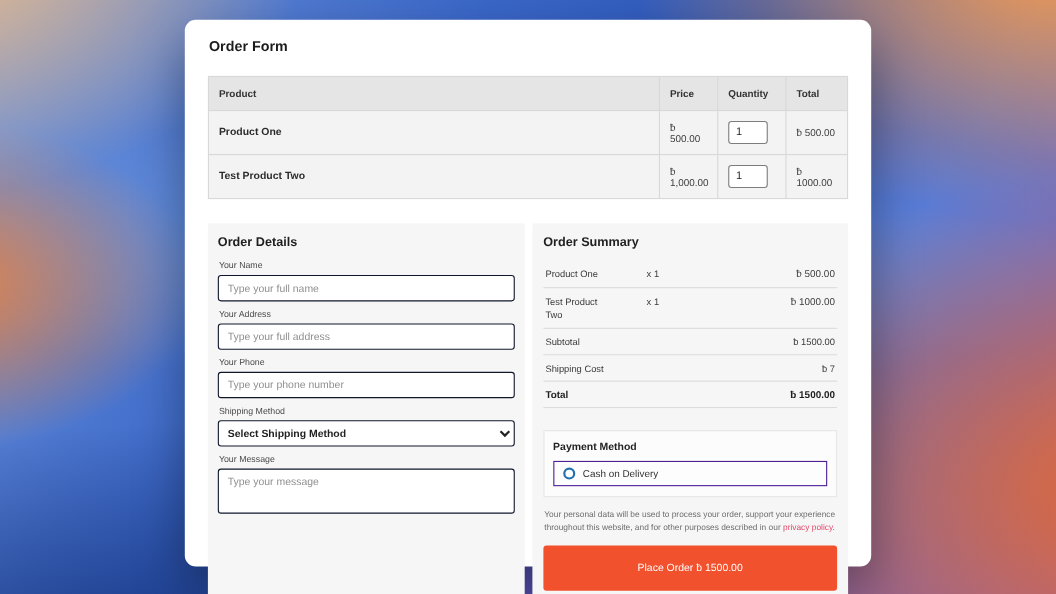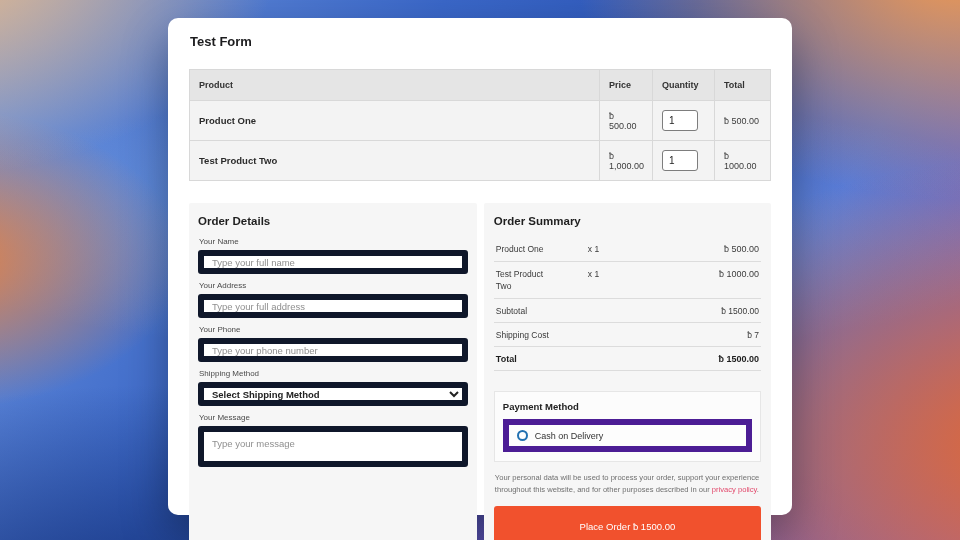--- a/index.html
+++ b/index.html
@@ -47,57 +47,57 @@
 
   
   .panels { display:flex; gap:7px; margin-top:22px; align-items:stretch; }
   .panel { background:#f6f6f6; border-radius:2px; padding:12px 9px 12px 9px; min-height:298px; }
   .panel-details { flex:1.01; }
   .panel-summary { flex:1; padding:12px 10px; }
   .panel-title { font-size:11.5px; font-weight:bold; color:#1f1f1f; margin-bottom:10px; }
 
   .field-label { font-size:8px; color:#4a4a4a; margin:7px 0 4px 1px; }
   .text-input, .msg-textarea, .ship-select {
-    width:100%; border:6px solid #0f172a; border-radius:3px; background:#fff;
+    width:100%; border:1px solid #0f172a; border-radius:3px; background:#fff;
     font-family:inherit; font-size:9.5px; color:#333;
   }
   .text-input { height:24px; padding:0 8px; }
   .text-input::placeholder, .msg-textarea::placeholder { color:#8f8f8f; }
   .ship-select { height:24px; padding:0 4px; font-weight:bold; color:#222; font-size:9.5px; }
   .msg-textarea { height:41px; padding:6px 8px; resize:none; }
 
   
   .sum-row { display:flex; align-items:flex-start; padding:7px 2px 6px 2px; border-bottom:1px solid #dcdcdc; font-size:8.5px; color:#3a3a3a; }
   .sum-row:first-of-type { border-top:1px solid #dcdcdc; }
   .sum-name { width:64px; line-height:1.35; }
   .sum-qty  { width:50px; margin-left:28px; }
   .sum-amt  { flex:1; text-align:right; }
   .sum-row.totals { justify-content:space-between; }
   .sum-row.grand { font-weight:bold; font-size:9px; color:#1d1d1d; }
 
   .payment-box { background:#fcfcfc; border:1px solid #e6e6e6; padding:9px 8px; margin-top:20px; }
   .payment-title { font-size:9.5px; font-weight:bold; color:#222; margin-bottom:7px; }
-  .payment-option { display:flex; align-items:center; gap:7px; border:6px solid #4c1d95; background:#fdfdfd; padding:5px 8px; font-size:9px; color:#333; cursor:pointer; }
+  .payment-option { display:flex; align-items:center; gap:7px; border:1px solid #4c1d95; background:#fdfdfd; padding:5px 8px; font-size:9px; color:#333; cursor:pointer; }
   .radio { width:11px; height:11px; border-radius:50%; border:2px solid #2271b1; background:#fff; flex:0 0 auto; }
 
   .privacy { font-size:7.6px; color:#6f6f6f; line-height:1.55; margin:10px 1px 10px 1px; }
   .privacy a { color:#e2486b; text-decoration:none; }
 
   .place-order-btn {
     display:block; width:100%; height:41px; border:none; border-radius:3px;
     background:#f1512d; color:#fff; font-family:inherit; font-size:9.5px; cursor:pointer;
   }
 </style>
 </head>
 <body>
 
 <div class="desktop">
   <div class="window">
 
-    <div class="page-title">Test Form</div>
+    <div class="page-title">Order Form</div>
 
     <div class="products-table">
       <div class="t-head">
         <div class="cell c-product">Product</div>
         <div class="cell c-price">Price</div>
         <div class="cell c-qty">Quantity</div>
         <div class="cell c-total">Total</div>
       </div>
       <div class="t-row">
         <div class="cell c-product prod-name">Product One</div>

